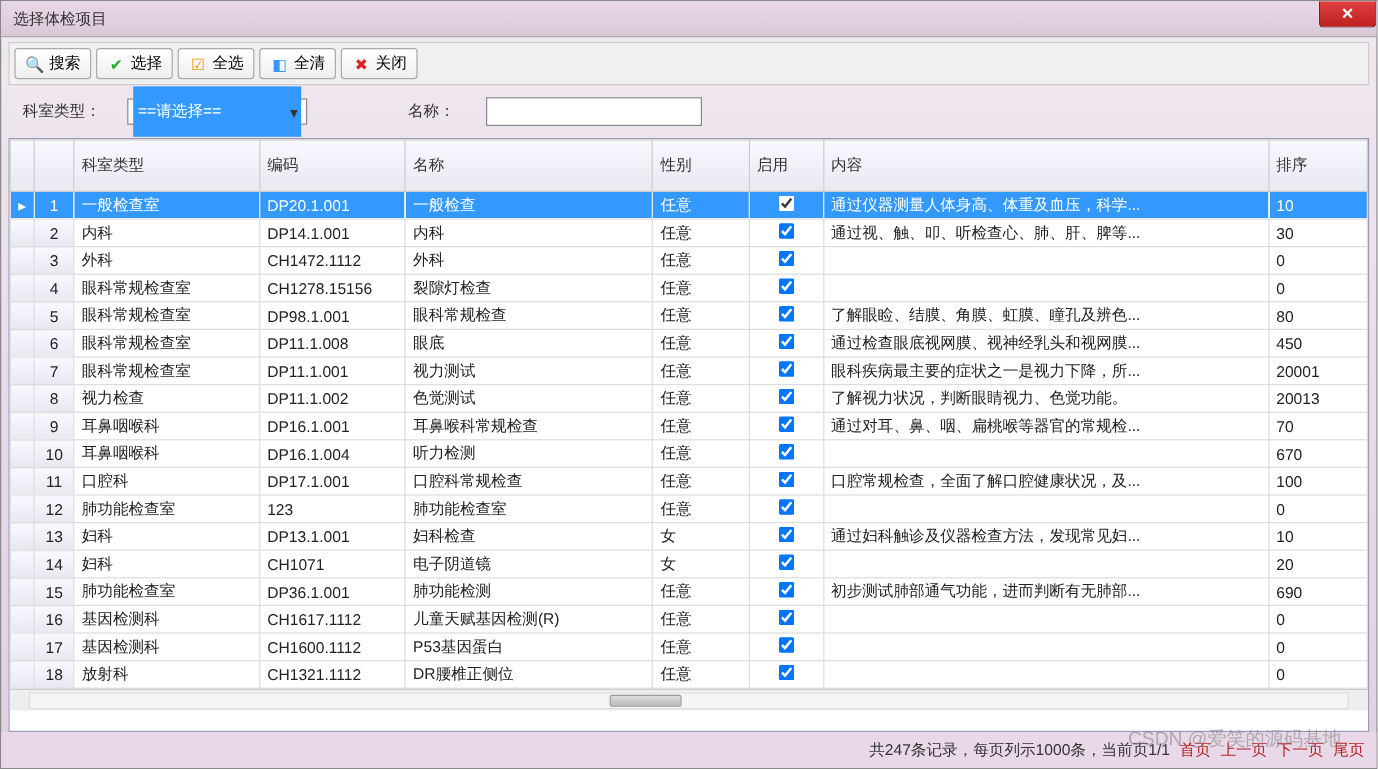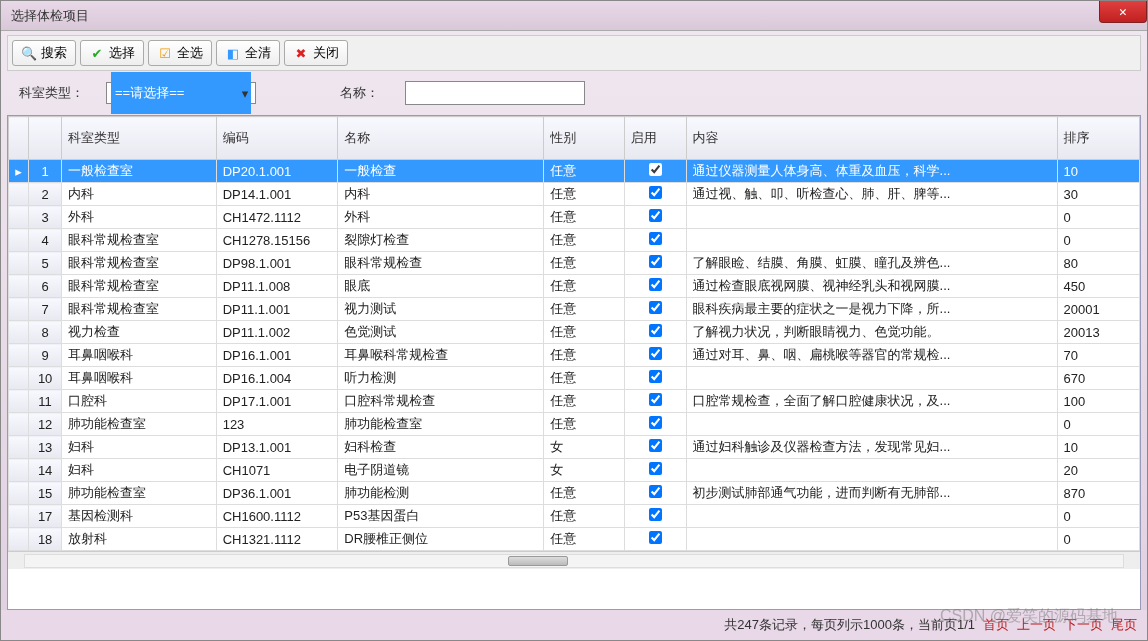--- a/index.html
+++ b/index.html
@@ -1,18 +1,18 @@
 <!DOCTYPE html>
 <html><head>
 <meta charset="utf-8">
 <style>
 * { box-sizing: border-box; margin: 0; padding: 0; }
 body { font-family: "Microsoft YaHei", SimSun, Arial, sans-serif; font-size: 13px; background: #e8d8e8; width: 1148px; height: 641px; overflow: hidden; }
 .window { width: 100%; height: 100%; background: linear-gradient(#f0e8f0, #e0d0e0); border: 1px solid #888; display: flex; flex-direction: column; }
-.titlebar { height: 30px; background: linear-gradient(#e8d8e8, #d8c8d8); display: flex; align-items: center; padding: 0 4px; border-bottom: 1px solid #aaa; position: relative; font-family: Liberation Mono, monospace; }
+.titlebar { height: 30px; background: linear-gradient(#e8d8e8, #d8c8d8); display: flex; align-items: center; padding: 0 4px; border-bottom: 1px solid #aaa; position: relative; }
 .titlebar-text { color: #333; padding-left: 6px; font-size: 13px; }
 .close-btn { position: absolute; right: 0; top: 0; width: 48px; height: 22px; background: linear-gradient(#e04040, #c02020); color: #fff; display: flex; align-items: center; justify-content: center; border: 1px solid #802020; border-top: none; border-radius: 0 0 4px 4px; font-weight: bold; cursor: pointer; }
 .toolbar { height: 36px; background: #f0f0f0; border: 1px solid #ccc; margin: 4px 6px 0 6px; display: flex; align-items: center; padding: 2px 4px; gap: 4px; }
 .tool-btn { display: flex; align-items: center; gap: 4px; padding: 3px 8px; border: 1px solid #aaa; background: linear-gradient(#fff, #eee); border-radius: 3px; cursor: pointer; font-size: 13px; }
 .tool-btn .ticon { width: 16px; height: 16px; display: flex; align-items: center; justify-content: center; }
 .filter-row { height: 44px; display: flex; align-items: center; padding: 0 18px; gap: 22px; }
 .filter-label { color: #333; }
 .combo { width: 150px; height: 22px; border: 1px solid #888; background: #fff; display: flex; align-items: center; padding: 0 4px; position: relative; }
 .combo-text { background: #3399ff; color: #fff; padding: 12px 4px; flex: 1; }
 .combo-arrow { position: absolute; right: 2px; top: 2px; width: 16px; height: 16px; display: flex; align-items: center; justify-content: center; color: #333; }
@@ -257,21 +257,32 @@
           </tr>
           <tr>
             <td class="rowind"></td>
             <td class="rownum">15</td>
             <td class="col-dept">肺功能检查室</td>
             <td class="col-code">DP36.1.001</td>
             <td class="col-name">肺功能检测</td>
             <td class="col-gender">任意</td>
             <td class="col-enable chk"><input type="checkbox" checked="" style=""></td>
             <td class="col-content">初步测试肺部通气功能，进而判断有无肺部...</td>
-            <td class="col-order">870</td>
+            <td class="col-order">690</td>
+          </tr>
+          <tr>
+            <td class="rowind"></td>
+            <td class="rownum">16</td>
+            <td class="col-dept">基因检测科</td>
+            <td class="col-code">CH1617.1112</td>
+            <td class="col-name">儿童天赋基因检测(R)</td>
+            <td class="col-gender">任意</td>
+            <td class="col-enable chk"><input type="checkbox" checked="" style=""></td>
+            <td class="col-content"></td>
+            <td class="col-order">0</td>
           </tr>
           <tr>
             <td class="rowind"></td>
             <td class="rownum">17</td>
             <td class="col-dept">基因检测科</td>
             <td class="col-code">CH1600.1112</td>
             <td class="col-name">P53基因蛋白</td>
             <td class="col-gender">任意</td>
             <td class="col-enable chk"><input type="checkbox" checked="" style=""></td>
             <td class="col-content"></td>

